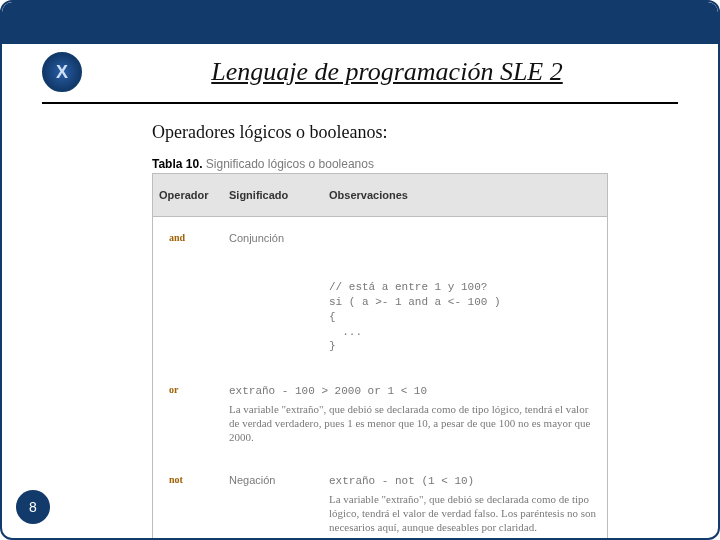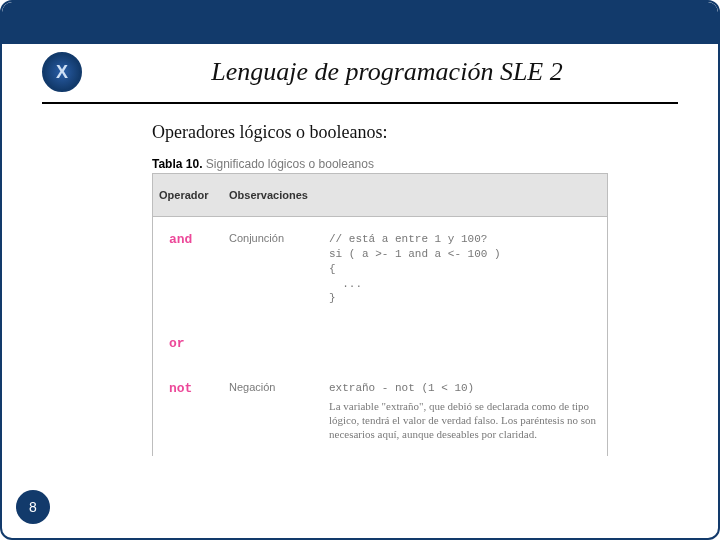--- a/index.html
+++ b/index.html
@@ -21,20 +21,21 @@
     width: 40px; height: 40px; border-radius: 50%;
     background: radial-gradient(circle at 50% 50%, #2a5ea8 0%, #123a6b 70%);
     display: flex; align-items: center; justify-content: center;
     color: #cfe0f5; font-family: Arial, sans-serif; font-size: 18px; font-weight: bold;
     border: 2px solid #123a6b;
   }
   .title {
     flex: 1; text-align: center;
     font-size: 26px; font-style: italic; color: #111;
     font-family: 'Times New Roman', Times, serif;
+    text-decoration: underline;
   }
   .hr { height: 2px; background: #000; margin: 6px 40px 0 40px; }
   .content { padding: 18px 110px 0 150px; font-size: 13px; color: #111; }
   .subtitle { font-family: 'Times New Roman', serif; font-size: 18px; margin-bottom: 14px; }
 
   .table-caption { font-family: Arial, sans-serif; font-size: 12px; margin-bottom: 2px; }
   .table-caption b { font-weight: bold; color: #000; }
   .table-caption span.cap { color: #7a7a7a; }
 
   .imgtable {
@@ -45,21 +46,21 @@
   }
   .ithead {
     display: flex; background: #e4e4e4; border-bottom: 1px solid #bdbdbd;
     font-weight: bold; color: #333;
   }
   .ithead > div, .irow > div { padding: 15px 6px; }
   .col-op { width: 70px; flex: 0 0 70px; font-weight: bold; color: #333; }
   .col-sig { width: 100px; flex: 0 0 100px; }
   .col-obs { flex: 1; }
   .irow { display: flex; align-items: flex-start; }
-  .irow .col-op { font-family: Liberation Mono, monospace; font-weight: bold; color: #ec4899; font-size: 13px; padding-left: 16px; }
+  .irow .col-op { font-family: Liberation Serif, serif; font-weight: bold; color: #a16207; font-size: 10px; padding-left: 16px; }
   .irow .col-sig { color: #7a7a7a; }
   .obs-code { font-family: 'Courier New', monospace; color: #777; line-height: 1.35; }
   .obs-note { font-family: 'Times New Roman', serif; color: #7a7a7a; line-height: 1.25; margin-top: 4px; }
   .sep { border-top: 0px solid transparent; }
 
   .pagenum {
     position: absolute; left: 14px; bottom: 14px;
     width: 34px; height: 34px; border-radius: 50%;
     background: #123a6b; color: #fff;
     display: flex; align-items: center; justify-content: center;
@@ -82,37 +83,42 @@
     <div class="subtitle">Operadores lógicos o booleanos:</div>
 
     <div class="table-caption">
       <b>Tabla 10.</b>
       <span class="cap">Significado lógicos o booleanos</span>
     </div>
 
     <div class="imgtable">
       <div class="ithead">
         <div class="col-op">Operador</div>
+        <div class="col-sig">Significado</div>
         <div class="col-obs">Observaciones</div>
       </div>
 
       <div class="irow">
         <div class="col-op">and</div>
         <div class="col-sig">Conjunción</div>
         <div class="col-obs">
-          <div class="obs-code" style="white-space:pre;">// está a entre 1 y 100?
+          <div class="obs-code" style="white-space:pre;margin-top:48px;">// está a entre 1 y 100?
 si ( a &gt;- 1 and a &lt;- 100 )
 {
   ...
 }</div>
         </div>
       </div>
 
       <div class="irow sep">
         <div class="col-op">or</div>
+        <div class="col-obs">
+          <div class="obs-code">extraño - 100 &gt; 2000 or 1 &lt; 10</div>
+          <div class="obs-note">La variable "extraño", que debió se declarada como de tipo lógico, tendrá el valor de verdad verdadero, pues 1 es menor que 10, a pesar de que 100 no es mayor que 2000.</div>
+        </div>
       </div>
 
       <div class="irow sep">
         <div class="col-op">not</div>
         <div class="col-sig">Negación</div>
         <div class="col-obs">
           <div class="obs-code">extraño - not (1 &lt; 10)</div>
           <div class="obs-note">La variable "extraño", que debió se declarada como de tipo lógico, tendrá el valor de verdad falso. Los paréntesis no son necesarios aquí, aunque deseables por claridad.</div>
         </div>
       </div>

